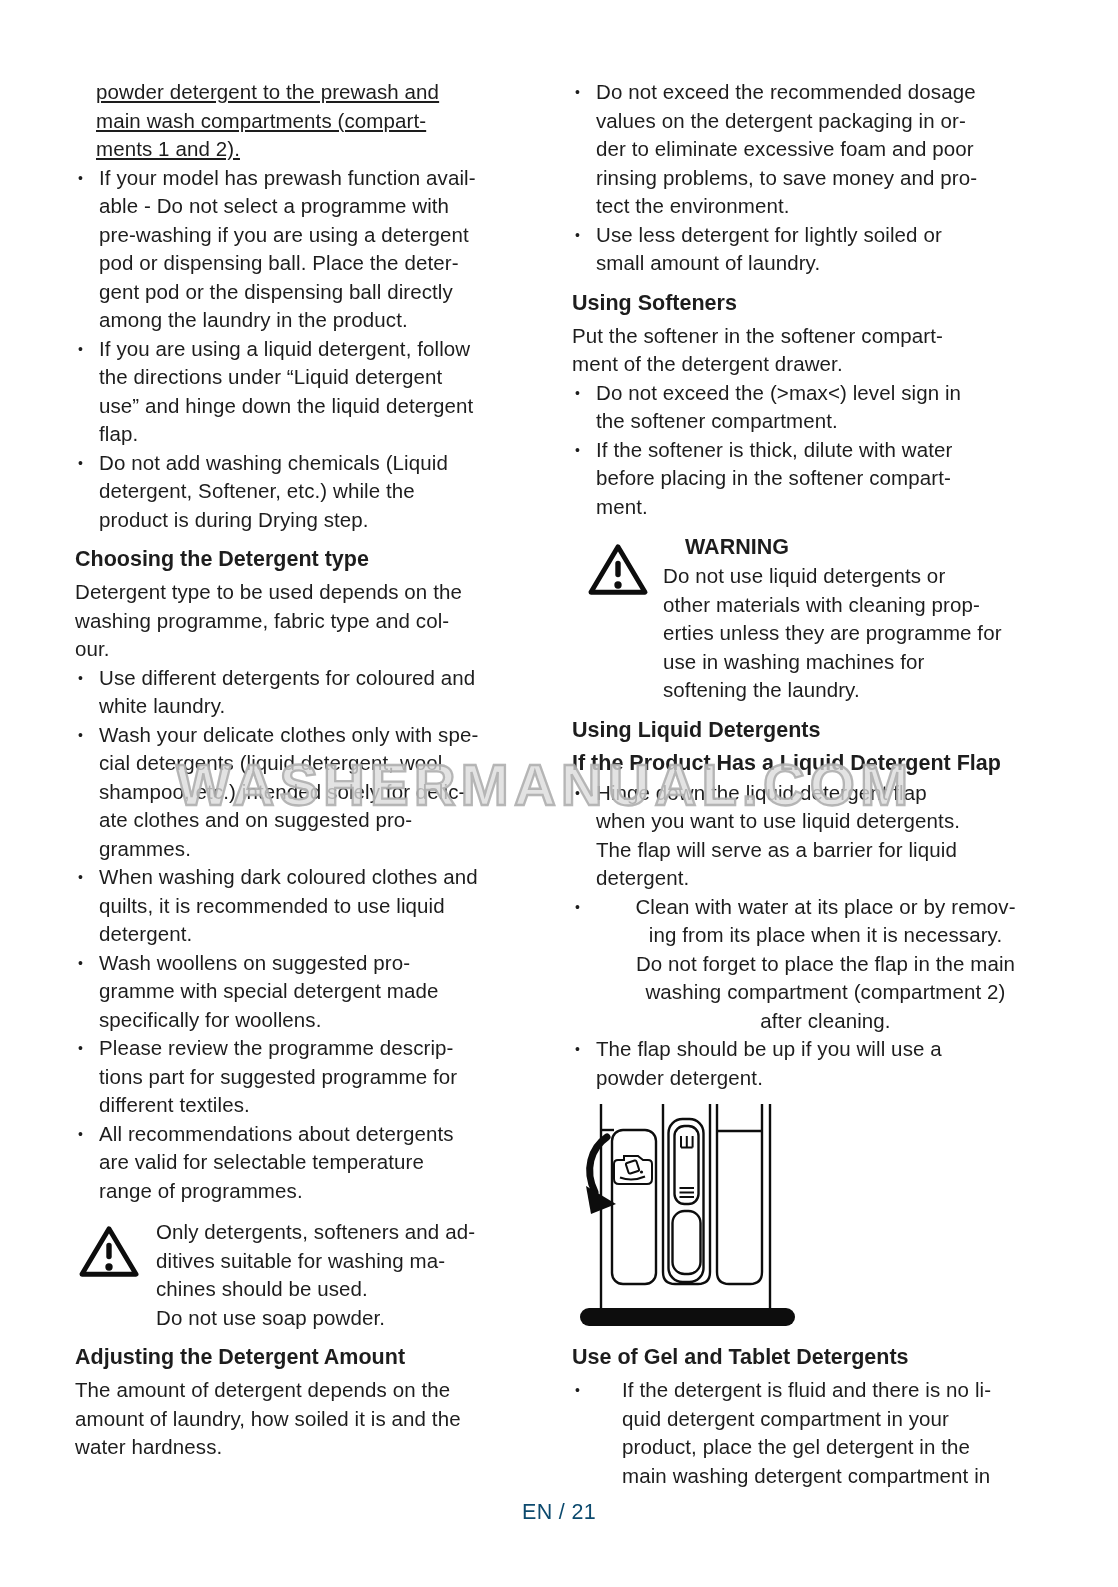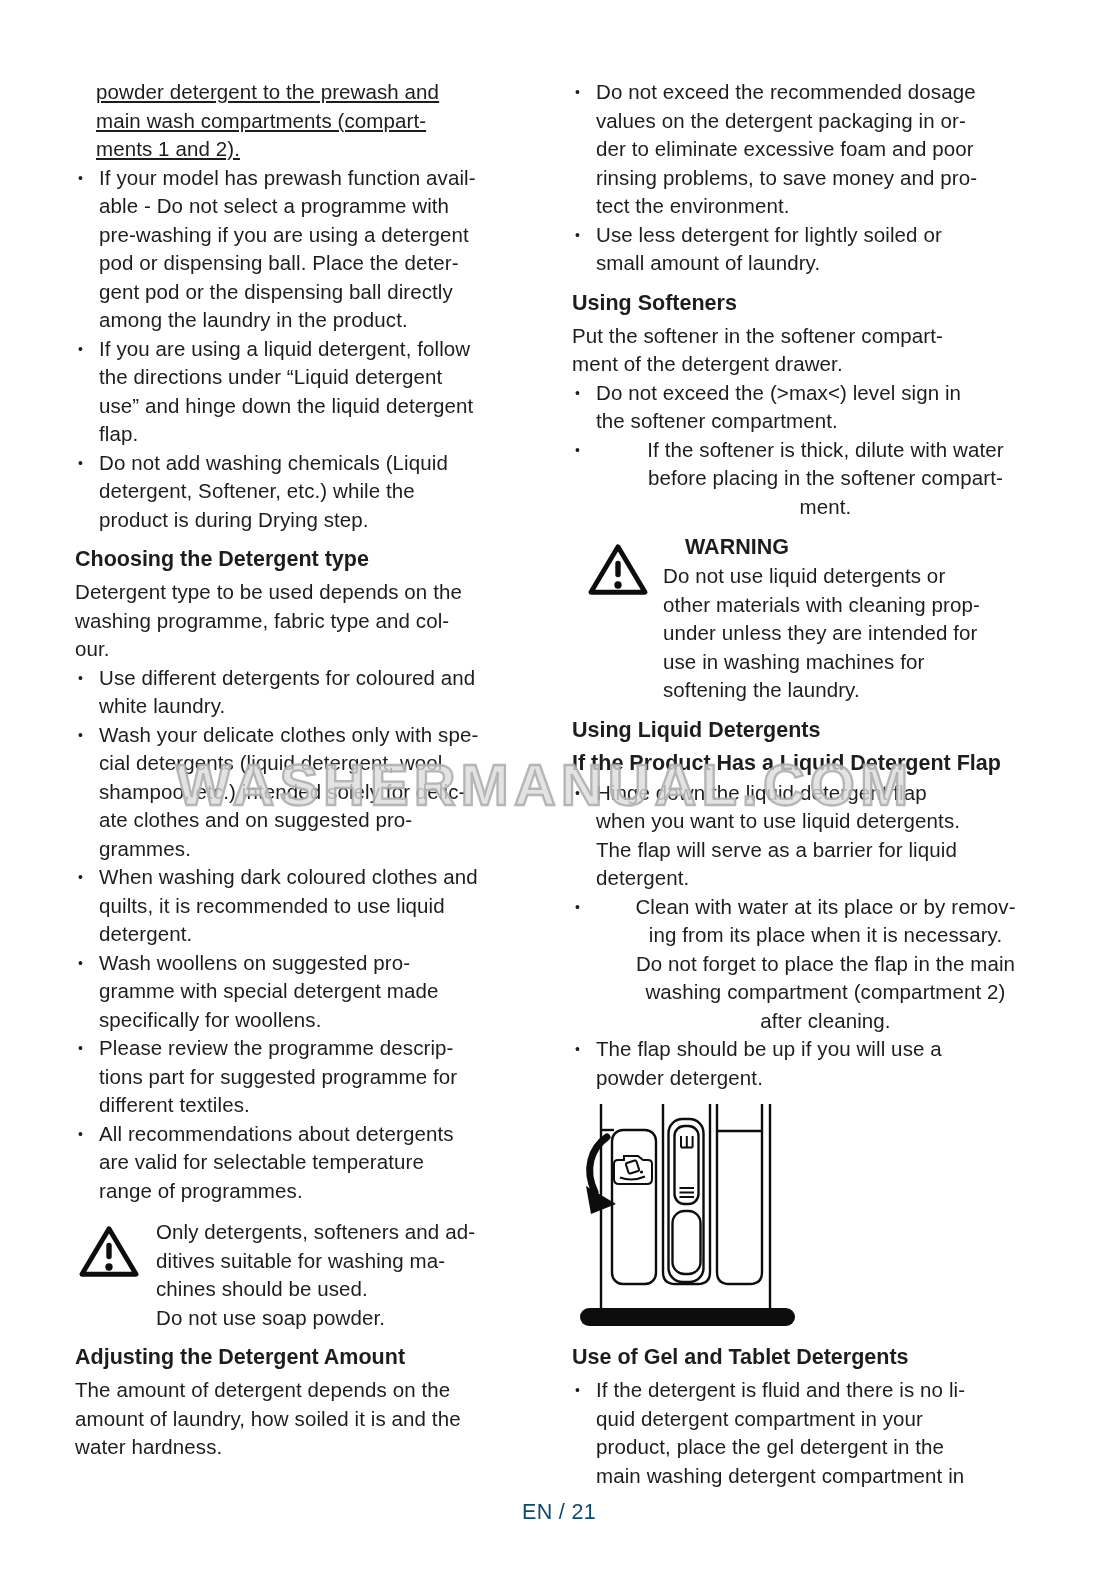--- a/index.html
+++ b/index.html
@@ -144,37 +144,37 @@
         <div class="h">Using Softeners</div>
         <div class="txt">Put the softener in the softener compart-
 ment of the detergent drawer.</div>
         <div class="bullet">
           <div class="dot">•</div>
           <div class="txt" style="flex: 1 1 0%;">Do not exceed the (&gt;max&lt;) level sign in
 the softener compartment.</div>
         </div>
         <div class="bullet">
           <div class="dot">•</div>
-          <div class="txt" style="flex: 1 1 0%; text-align: center;">If the softener is thick, dilute with water
+          <div class="txt" style="flex: 1 1 0%;">If the softener is thick, dilute with water
 before placing in the softener compart-
 ment.</div>
         </div>
         <div class="noteblk warn">
           <div class="icon">
   <svg viewBox="0 0 66 60" width="64" height="58" aria-hidden="true">
     <path d="M33 6 L61 53 H5 Z" fill="none" stroke="#0d0d0d" stroke-width="5" stroke-linejoin="round"></path>
     <rect x="30.2" y="20.5" width="5.6" height="17" rx="2.8" fill="#0d0d0d"></rect>
     <circle cx="33" cy="45.5" r="3.8" fill="#0d0d0d"></circle>
   </svg>
 </div>
           <div class="body">
             <div class="warn-title">WARNING</div>
             <div class="txt">Do not use liquid detergents or
 other materials with cleaning prop-
-under unless they are intended for
+erties unless they are programme for
 use in washing machines for
 softening the laundry.</div>
           </div>
         </div>
         <div class="h">Using Liquid Detergents</div>
         <div class="sub">If the Product Has a Liquid Detergent Flap</div>
         <div class="bullet">
           <div class="dot">•</div>
           <div class="txt" style="flex: 1 1 0%;">Hinge down the liquid detergent flap
 when you want to use liquid detergents.
@@ -226,21 +226,21 @@
       <path d="M27 35 C11 46 4 68 15 90" stroke-width="7" stroke-linecap="round"></path>
     </g>
     <polygon points="6,84 36,102 11,112" fill="#0d0d0d"></polygon>
 
     <rect x="0" y="206" width="215" height="18" rx="9" fill="#0d0d0d"></rect>
   </svg>
 </div>
         <div class="h">Use of Gel and Tablet Detergents</div>
         <div class="bullet">
           <div class="dot">•</div>
-          <div class="txt" style="flex: 1 1 0%;">If the detergent is fluid and there is no li-
+          <div class="txt" style="flex: 1 1 0%; margin-left: 26px;">If the detergent is fluid and there is no li-
 quid detergent compartment in your
 product, place the gel detergent in the
 main washing detergent compartment in</div>
         </div>
       </div>
   </div>
   <div class="footer">EN / 21</div>
 </div>
 
 </body></html>

